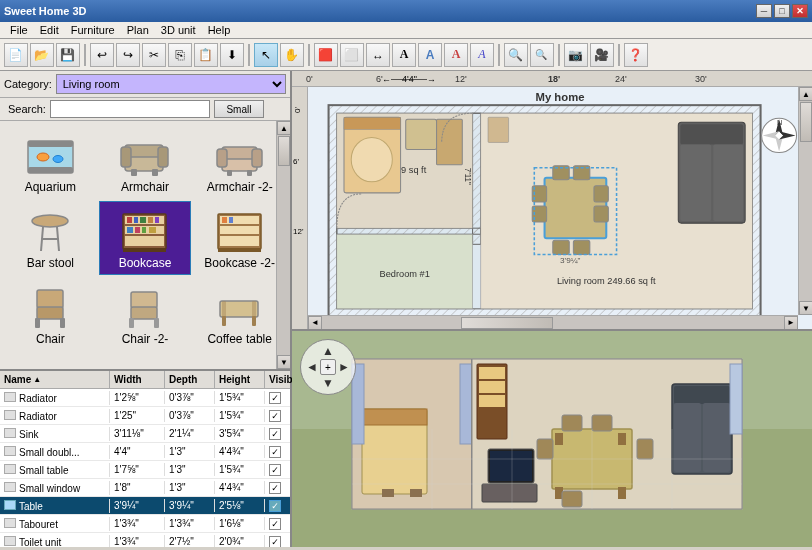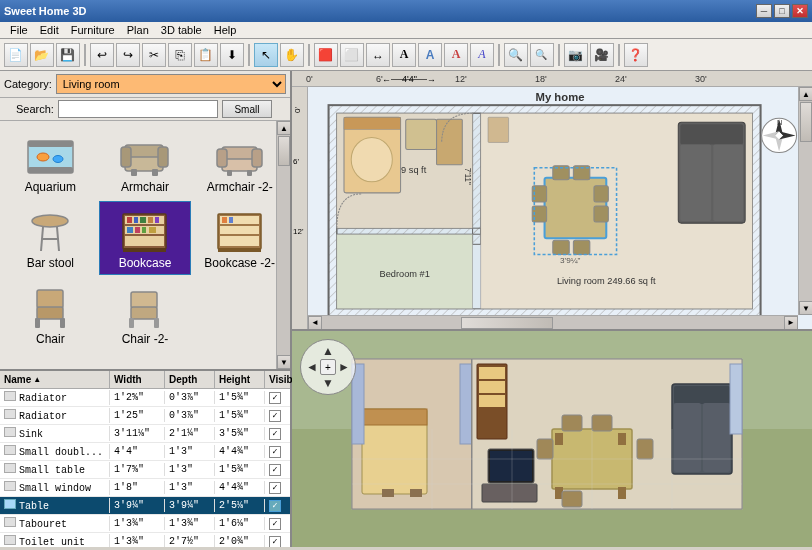--- a/index.html
+++ b/index.html
@@ -86,31 +86,31 @@
       align-items: center;
       padding: 3px 4px;
       background: #e8e5e0;
       border-bottom: 1px solid #aaa;
       gap: 4px;
     }
     .category-label { font-size: 11px; font-weight: normal; }
     .category-select {
       flex: 1;
       height: 20px;
-      background: #fdba74;
+      background: #c4b5fd;
       border: 1px solid #888;
       font-size: 11px;
       padding: 0 2px;
     }
 
     
     .search-row {
       display: flex;
       align-items: center;
-      padding: 2px 16px;
+      padding: 2px 8px;
       background: #e8e5e0;
       border-bottom: 1px solid #aaa;
       gap: 4px;
     }
     .search-label { font-size: 11px; }
     .search-input {
       width: 160px; height: 18px;
       border: 1px solid #888;
       background: white;
       font-size: 11px;
@@ -213,21 +213,20 @@
       align-items: center;
     }
     .list-row.selected { background: #0c4a6e; color: white; }
     .list-row.selected .list-cell { color: white; }
     .list-cell {
       padding: 1px 4px;
       font-size: 10px;
       border-right: 1px solid #ddd;
       overflow: hidden;
       white-space: nowrap;
-      font-family: Liberation Mono, monospace;
     }
     .checkbox {
       width: 12px; height: 12px;
       border: 1px solid #888;
       background: white;
       display: inline-flex; align-items: center; justify-content: center;
       font-size: 9px;
     }
     .checkbox.checked { background: white; }
 
@@ -354,21 +353,21 @@
     <div class="title-btn maximize">□</div>
     <div class="title-btn close">✕</div>
   </div>
 </div>
 
 <div class="menu-bar">
   <span class="menu-item">File</span>
   <span class="menu-item">Edit</span>
   <span class="menu-item">Furniture</span>
   <span class="menu-item">Plan</span>
-  <span class="menu-item">3D table</span>
+  <span class="menu-item">3D unit</span>
   <span class="menu-item">Help</span>
 </div>
 
 <div class="toolbar">
   <div class="toolbar-btn">📄</div>
   <div class="toolbar-btn">📂</div>
   <div class="toolbar-btn">💾</div>
   <div class="toolbar-sep"></div>
   <div class="toolbar-btn">↩</div>
   <div class="toolbar-btn">↪</div>
@@ -526,20 +525,32 @@
             <svg width="55" height="45" viewBox="0 0 55 45">
               <rect x="14" y="7" width="26" height="16" rx="2" fill="#d0b890" stroke="#888" stroke-width="1.5"></rect>
               <rect x="14" y="22" width="26" height="12" rx="2" fill="#c0a880" stroke="#888" stroke-width="1.5"></rect>
               <rect x="12" y="33" width="5" height="10" rx="1" fill="#999"></rect>
               <rect x="37" y="33" width="5" height="10" rx="1" fill="#999"></rect>
             </svg>
           </div>
           <span class="item-label">Chair -2-</span>
         </div>
 
+        <div class="furniture-item">
+          <div class="item-icon">
+            <svg width="55" height="45" viewBox="0 0 55 45">
+              <rect x="8" y="16" width="38" height="16" rx="2" fill="#d4c090" stroke="#888" stroke-width="1.5"></rect>
+              <rect x="10" y="31" width="4" height="10" rx="1" fill="#a08050"></rect>
+              <rect x="40" y="31" width="4" height="10" rx="1" fill="#a08050"></rect>
+              <rect x="10" y="16" width="4" height="16" rx="1" fill="#a08050" opacity="0.4"></rect>
+              <rect x="40" y="16" width="4" height="16" rx="1" fill="#a08050" opacity="0.4"></rect>
+            </svg>
+          </div>
+          <span class="item-label">Coffee table</span>
+        </div>
 
       </div>
 
       <div class="grid-scrollbar" style="display:flex;flex-direction:column;">
         <div class="scrollbar-btn">▲</div>
         <div class="scrollbar-track">
           <div class="scrollbar-thumb"></div>
         </div>
         <div class="scrollbar-btn">▼</div>
       </div>
@@ -624,21 +635,21 @@
   </div>
 
   <div class="right-panel">
 
     <div class="floor-plan">
 
       <div class="floor-plan-ruler-top">
         <span class="ruler-mark" style="left:14px;">0'</span>
         <span class="ruler-mark" style="left:84px;">6'</span>
         <span class="ruler-mark" style="left:163px;">12'</span>
-        <span class="ruler-mark" style="left:243px;">18'</span>
+        <span class="ruler-mark" style="left:256px;font-weight:bold;">18'</span>
         <span class="ruler-mark" style="left:323px;">24'</span>
         <span class="ruler-mark" style="left:403px;">30'</span>
         <span style="position:absolute;left:110px;font-size:9px;">4'4"</span>
         <span style="position:absolute;left:90px;font-size:9px;">←————→</span>
       </div>
 
       <div class="floor-plan-content" style="display:flex;height:calc(100% - 16px);">
 
         <div class="floor-plan-ruler-left">
           <div style="position:absolute;top:20px;left:1px;font-size:8px;writing-mode:vertical-rl;transform:rotate(180deg);">0'</div>

